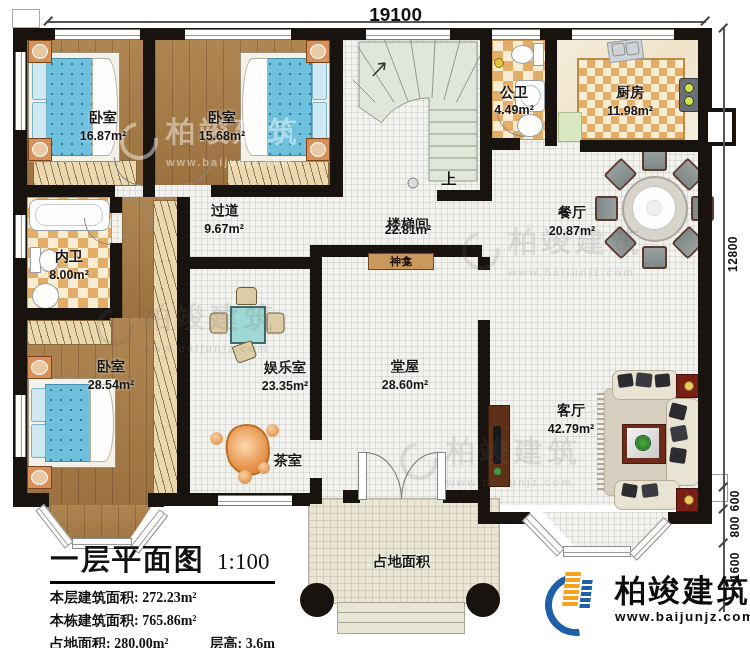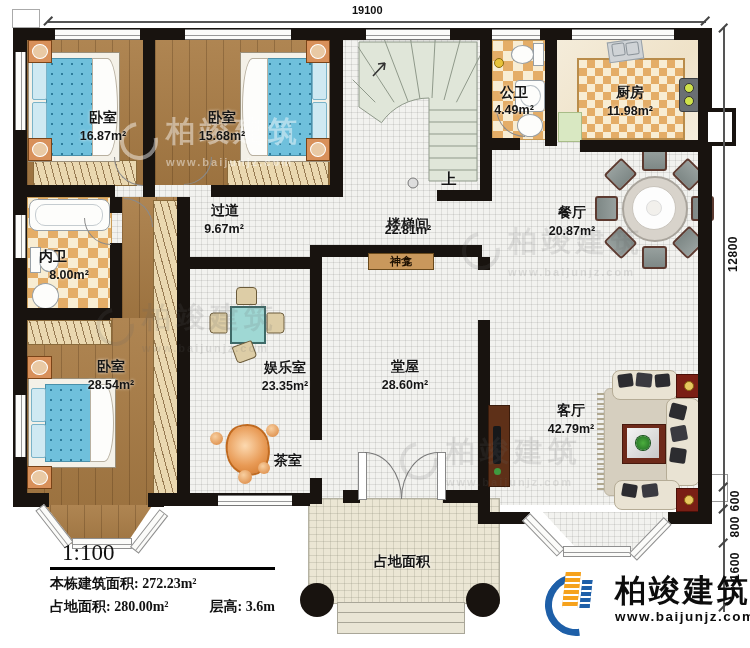--- a/index.html
+++ b/index.html
@@ -306,56 +306,61 @@
   <span class="rname" style="left:408px;top:225px">楼梯间</span>
   <span class="rarea" style="left:408px;top:230px">22.81m²</span>
   <span class="rname" style="left:514px;top:93px">公卫</span>
   <span class="rarea" style="left:514px;top:110px">4.49m²</span>
   <span class="rname" style="left:630px;top:93px">厨房</span>
   <span class="rarea" style="left:630px;top:111px">11.98m²</span>
   <span class="rname" style="left:225px;top:211px">过道</span>
   <span class="rarea" style="left:224px;top:229px">9.67m²</span>
   <span class="rname" style="left:572px;top:213px">餐厅</span>
   <span class="rarea" style="left:572px;top:231px">20.87m²</span>
-  <span class="rname" style="left:53px;top:257px">内卫</span>
+  <span class="rname" style="left:69px;top:257px">内卫</span>
   <span class="rarea" style="left:69px;top:275px">8.00m²</span>
   <span class="rname" style="left:111px;top:367px">卧室</span>
   <span class="rarea" style="left:111px;top:385px">28.54m²</span>
   <span class="rname" style="left:285px;top:368px">娱乐室</span>
   <span class="rarea" style="left:285px;top:386px">23.35m²</span>
   <span class="rname" style="left:405px;top:367px">堂屋</span>
   <span class="rarea" style="left:405px;top:385px">28.60m²</span>
   <span class="rname" style="left:571px;top:411px">客厅</span>
   <span class="rarea" style="left:571px;top:429px">42.79m²</span>
   <span class="rname" style="left:288px;top:461px">茶室</span>
   <span class="rname" style="left:402px;top:562px">占地面积</span>
   <span class="rname" style="left:449px;top:179px;font-size:15px">上</span>
 
   <div class="abs" style="left:48px;top:21px;width:658px;height:1.5px;background:#555;z-index:60"></div>
   <div class="tick" style="left:42px;top:20px"></div>
   <div class="tick" style="left:699px;top:20px"></div>
-  <div class="abs" style="left:352px;top:4px;width:70px;text-align:left;font-size:11px;font-weight:bold;z-index:60">19100</div>
+  <div class="abs" style="left:352px;top:4px;width:70px;text-align:right;font-size:19px;font-weight:bold;z-index:60">19100</div>
   <div class="abs" style="left:723px;top:28px;width:1.5px;height:584px;background:#555;z-index:60"></div>
   <div class="tick" style="left:717px;top:27px"></div>
   <div class="tick" style="left:717px;top:486px"></div>
   <div class="tick" style="left:717px;top:508px"></div>
   <div class="tick" style="left:717px;top:542px"></div>
   <div class="tick" style="left:717px;top:606px"></div>
   <span class="vdim" style="left:726px;top:236px">12800</span>
   <span class="vdim" style="left:728px;top:490px">600</span>
   <span class="vdim" style="left:728px;top:516px">800</span>
   <span class="vdim" style="left:728px;top:552px">1600</span>
 
   <div class="tb">
     <div class="trow">
+      <span class="t">一层平面图</span>
       <span class="s">1:100</span>
+    </div>
+    <div class="ln">
+      <span>本层建筑面积:</span>
+      <span>272.23m²</span>
     </div>
     <div class="ln">
       <span>本栋建筑面积:</span>
-      <span>272.23m²</span>
+      <span>765.86m²</span>
     </div>
     <div class="ln">
       <span>占地面积:</span>
       <span>280.00m²</span>
       <span style="display:inline-block;width:34px"></span>
       <span>层高:</span>
       <span>3.6m</span>
     </div>
   </div>
 

